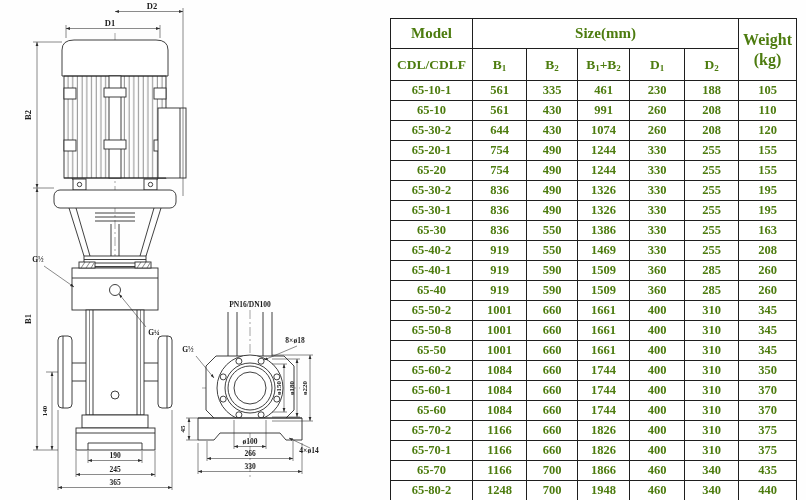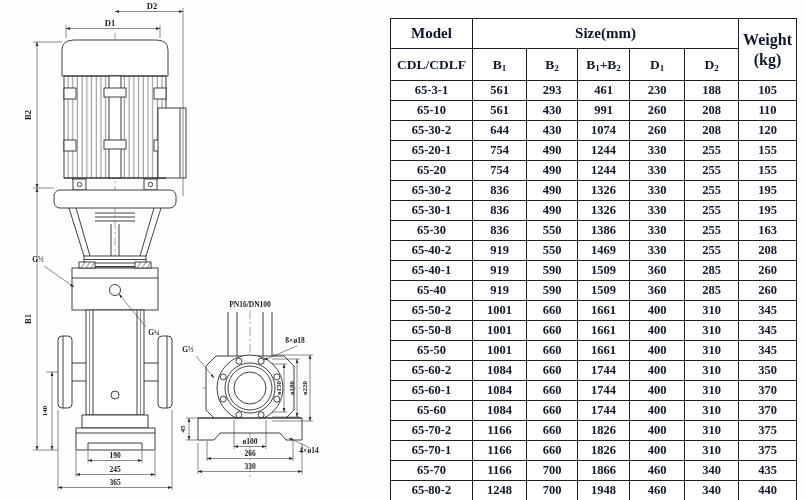--- a/index.html
+++ b/index.html
@@ -1,17 +1,17 @@
 <!DOCTYPE html>
 <html><head>
 <meta charset="utf-8">
 <style>
   html,body{margin:0;padding:0;background:#e8e8e8;}
   #stage{position:relative;width:806px;height:500px;background:#fefefe;overflow:hidden;
-         font-family:"Liberation Serif","DejaVu Serif",serif;color:#0f172a;}
+         font-family:"Liberation Serif","DejaVu Serif",serif;color:#4d7c0f;}
   
   #drawing{position:absolute;left:0;top:0;}
   .ln{stroke:#2b2b2b;stroke-width:0.9;fill:none;}
   .lnt{stroke:#2b2b2b;stroke-width:0.55;fill:none;}
   .wh{fill:#ffffff;stroke:#2b2b2b;stroke-width:0.9;}
   .cl{stroke:#4a4a4a;stroke-width:0.5;fill:none;stroke-dasharray:9 3 2 3;}
   .dim{font-family:"Liberation Serif","DejaVu Serif",serif;font-size:8.5px;font-weight:bold;
        fill:#1b1b1b;text-anchor:middle;}
   .dims{font-size:7.5px;}
   .dimv{font-family:"Liberation Serif","DejaVu Serif",serif;font-size:7px;font-weight:bold;
@@ -273,23 +273,23 @@
         <th>CDL/CDLF</th>
         <th>B<sub>1</sub></th>
         <th>B<sub>2</sub></th>
         <th>B<sub>1</sub>+B<sub>2</sub></th>
         <th>D<sub>1</sub></th>
         <th>D<sub>2</sub></th>
       </tr>
     </thead>
     <tbody>
         <tr>
-          <td>65-3-1</td>
+          <td>65-10-1</td>
           <td>561</td>
-          <td>293</td>
+          <td>335</td>
           <td>461</td>
           <td>230</td>
           <td>188</td>
           <td>105</td>
         </tr>
         <tr>
           <td>65-10</td>
           <td>561</td>
           <td>430</td>
           <td>991</td>

